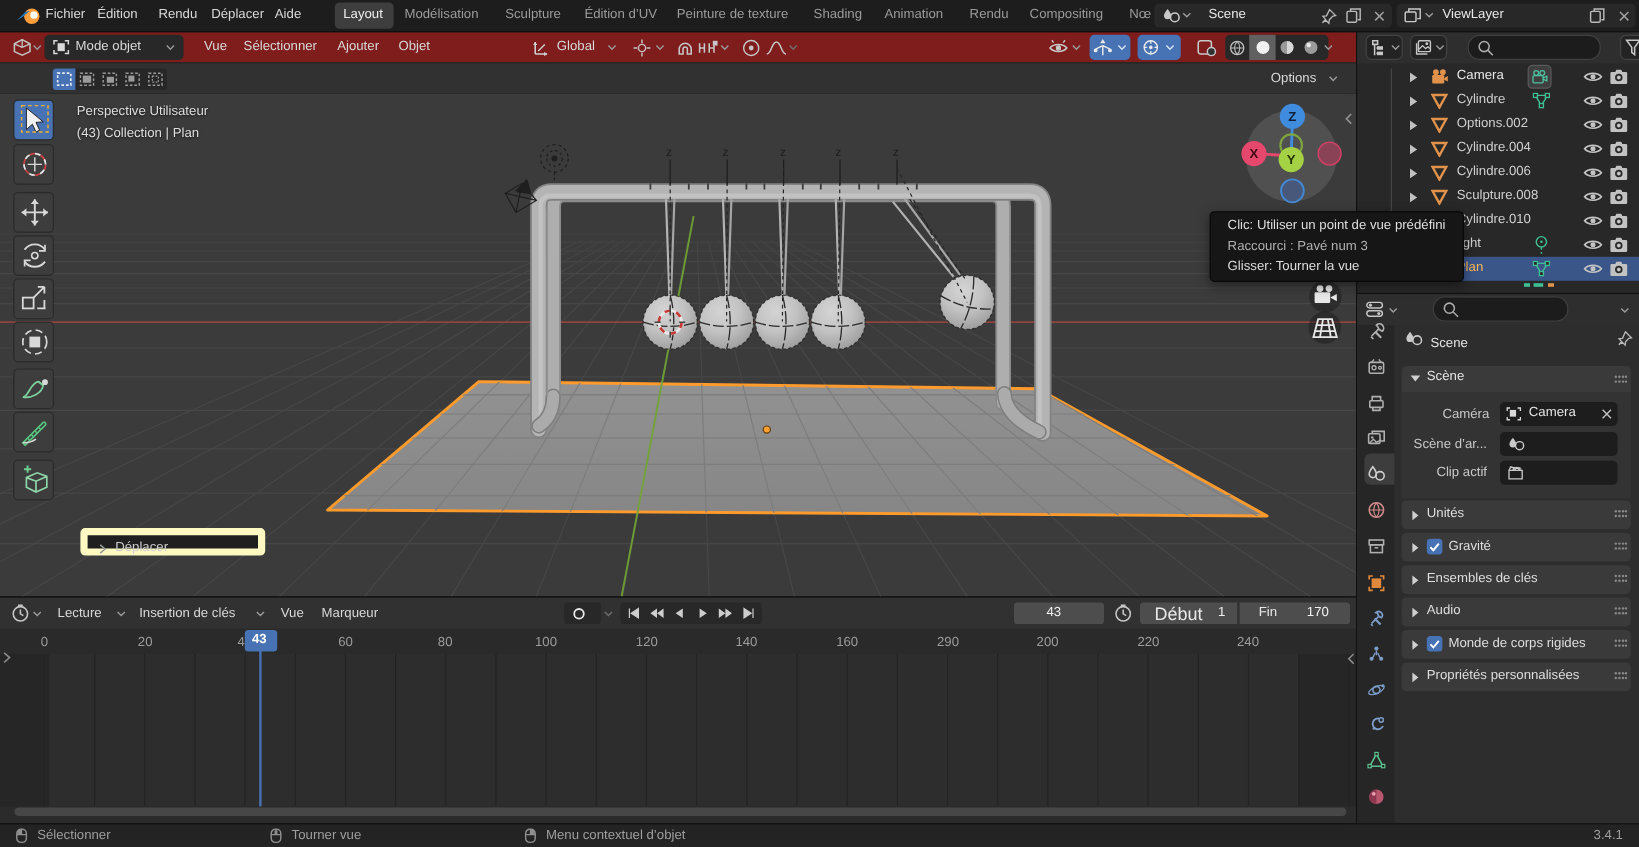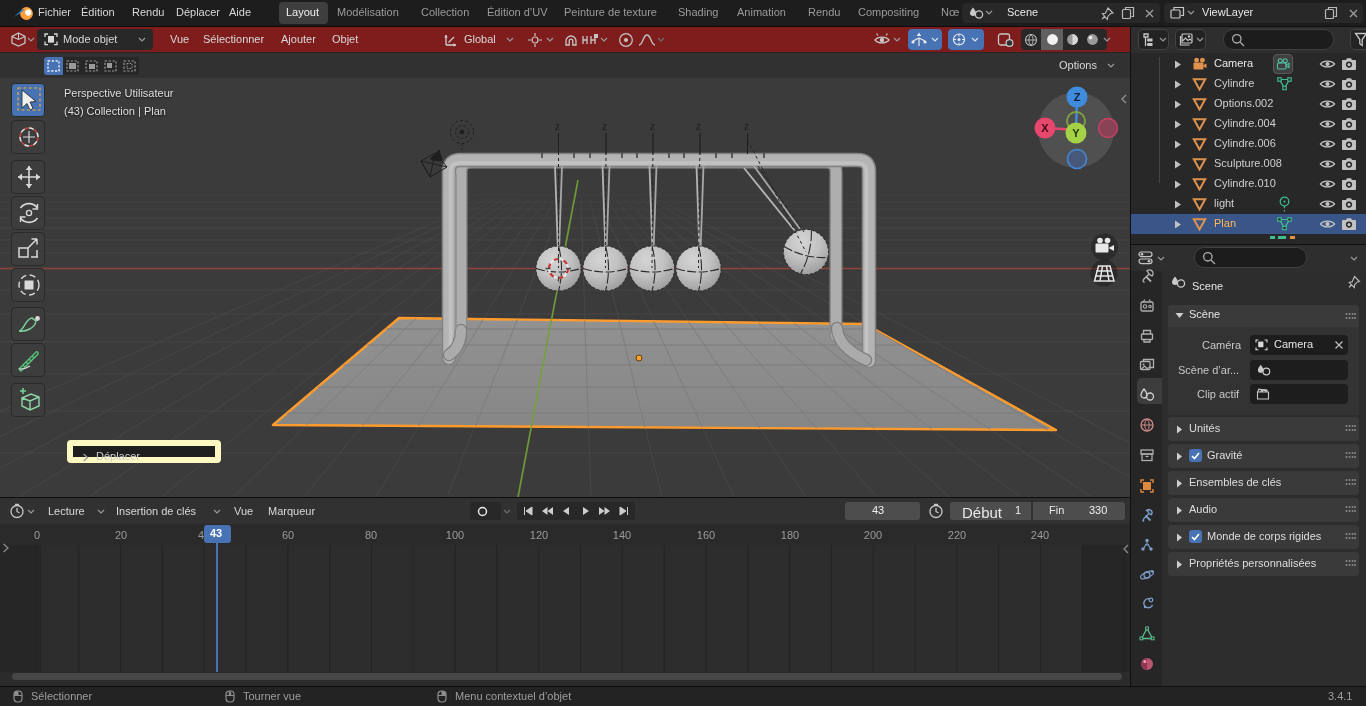--- a/index.html
+++ b/index.html
@@ -21,21 +21,21 @@
     <path d="M1 13 L8 6 L12 5 L6 10 Z" fill="#2477b9"></path>
   </svg>
   <span class="t m" style="left:38px;top:6px">Fichier</span>
   <span class="t m" style="left:81px;top:6px">Édition</span>
   <span class="t m" style="left:132px;top:6px">Rendu</span>
   <span class="t m" style="left:176px;top:6px">Déplacer</span>
   <span class="t m" style="left:229px;top:6px">Aide</span>
   <div class="abs" style="left:279px;top:2px;width:49px;height:22px;background:#3e3e3e;border-radius:4px"></div>
   <span class="t" style="left:286px;top:6px;color:#efefef;font-size:11px">Layout</span>
   <span class="t dim" style="left:337px;top:6px">Modélisation</span>
-  <span class="t dim" style="left:421px;top:6px">Collection</span>
+  <span class="t dim" style="left:421px;top:6px">Sculpture</span>
   <span class="t dim" style="left:487px;top:6px">Édition d’UV</span>
   <span class="t dim" style="left:564px;top:6px">Peinture de texture</span>
   <span class="t dim" style="left:678px;top:6px">Shading</span>
   <span class="t dim" style="left:737px;top:6px">Animation</span>
   <span class="t dim" style="left:808px;top:6px">Rendu</span>
   <span class="t dim" style="left:858px;top:6px">Compositing</span>
   <span class="t dim" style="left:941px;top:6px">Nœ</span>
 
   <div class="abs" style="left:962px;top:3px;width:198px;height:20px;background:#282828;border-radius:4px"></div>
   <svg class="abs" style="left:968px;top:6px" width="16" height="14" viewBox="0 0 16 14">
@@ -983,32 +983,32 @@
 <span class="t" style="left:872px;top:6px;color:#f0f0f0;font-size:11px">43</span>
 <svg class="abs" style="left:928px;top:5px" width="16" height="16" viewBox="0 0 16 16">
         <circle cx="8" cy="8.5" r="6" fill="none" stroke="#c6c6c6" stroke-width="1.3"></circle>
         <path d="M8 5 v3.5 l2.5 1.5 M6 1.5 h4" stroke="#c6c6c6" stroke-width="1.3" fill="none"></path>
       </svg>
 <div class="abs" style="left:950px;top:4px;width:81px;height:18px;background:#4d4d4d;border-radius:3px 0 0 3px"></div>
 <span class="t" style="left:962px;top:6px;color:#e8e8e8;font-size:15px">Début</span>
 <span class="t" style="left:1015px;top:6px;color:#f0f0f0;font-size:11px">1</span>
 <div class="abs" style="left:1033px;top:4px;width:92px;height:18px;background:#4d4d4d;border-radius:0 3px 3px 0"></div>
 <span class="t" style="left:1049px;top:6px;color:#e8e8e8;font-size:11px">Fin</span>
-<span class="t" style="left:1089px;top:6px;color:#f0f0f0;font-size:11px">330</span>
+<span class="t" style="left:1089px;top:6px;color:#f0f0f0;font-size:11px">170</span>
 <div class="abs" style="left:0;top:26px;width:1130px;height:21px;background:#2a2a2a"></div>
 <span class="t" style="left:37px;top:31px;color:#9b9b9b;font-size:11px;transform:translateX(-50%)">0</span>
 <span class="t" style="left:121px;top:31px;color:#9b9b9b;font-size:11px;transform:translateX(-50%)">20</span>
 <span class="t" style="left:204px;top:31px;color:#9b9b9b;font-size:11px;transform:translateX(-50%)">40</span>
 <span class="t" style="left:288px;top:31px;color:#9b9b9b;font-size:11px;transform:translateX(-50%)">60</span>
 <span class="t" style="left:371px;top:31px;color:#9b9b9b;font-size:11px;transform:translateX(-50%)">80</span>
 <span class="t" style="left:455px;top:31px;color:#9b9b9b;font-size:11px;transform:translateX(-50%)">100</span>
 <span class="t" style="left:539px;top:31px;color:#9b9b9b;font-size:11px;transform:translateX(-50%)">120</span>
 <span class="t" style="left:622px;top:31px;color:#9b9b9b;font-size:11px;transform:translateX(-50%)">140</span>
 <span class="t" style="left:706px;top:31px;color:#9b9b9b;font-size:11px;transform:translateX(-50%)">160</span>
-<span class="t" style="left:790px;top:31px;color:#9b9b9b;font-size:11px;transform:translateX(-50%)">180</span>
+<span class="t" style="left:790px;top:31px;color:#9b9b9b;font-size:11px;transform:translateX(-50%)">290</span>
 <span class="t" style="left:873px;top:31px;color:#9b9b9b;font-size:11px;transform:translateX(-50%)">200</span>
 <span class="t" style="left:957px;top:31px;color:#9b9b9b;font-size:11px;transform:translateX(-50%)">220</span>
 <span class="t" style="left:1040px;top:31px;color:#9b9b9b;font-size:11px;transform:translateX(-50%)">240</span>
 <div class="abs" style="left:0;top:47px;width:1130px;height:127px;background:#2d2d2d"></div>
 <div class="abs" style="left:0;top:47px;width:41px;height:127px;background:#262626"></div>
 <div class="abs" style="left:1082px;top:47px;width:48px;height:127px;background:#262626"></div>
 <svg class="abs" style="left:0;top:47px" width="1130" height="127">
         <g stroke="#232323" stroke-width="1">
           <line x1="37.0" y1="0" x2="37.0" y2="127"></line>
           <line x1="78.8" y1="0" x2="78.8" y2="127"></line>
@@ -1065,13 +1065,18 @@
       </svg>
 <span class="t" style="left:243px;top:3px;color:#9e9e9e;font-size:11px">Tourner vue</span>
 <svg class="abs" style="left:437px;top:3px" width="10" height="13" viewBox="0 0 10 13">
         <rect x="1" y="1" width="8" height="11" rx="3.5" fill="none" stroke="#8f8f8f" stroke-width="1.2"></rect>
         <path d="M1 5.5 h8 M5 1 v4.5" stroke="#8f8f8f" stroke-width="1"></path>
         <path d="M8.5 2.5 a3.5 3.5 0 0 0 -3.5 -1.5 v4.5 h3.5Z" fill="#8f8f8f"></path>
       </svg>
 <span class="t" style="left:455px;top:3px;color:#9e9e9e;font-size:11px">Menu contextuel d’objet</span>
 <span class="t" style="left:1328px;top:3px;color:#9e9e9e;font-size:11px">3.4.1</span>
 </div>
+<div class="abs" style="left:1008px;top:176px;width:212px;height:59px;background:#161616;border:1px solid #090909;border-radius:4px;box-shadow:0 3px 10px rgba(0,0,0,.4);z-index:50">
+<span class="t" style="left:14px;top:5px;color:#dedede;font-size:11px">Clic: Utiliser un point de vue prédéfini</span>
+<span class="t" style="left:14px;top:22px;color:#b0b0b0;font-size:11px">Raccourci : Pavé num 3</span>
+<span class="t" style="left:14px;top:39px;color:#dedede;font-size:11px">Glisser: Tourner la vue</span>
+</div>
 </div>
 
 </body></html>

